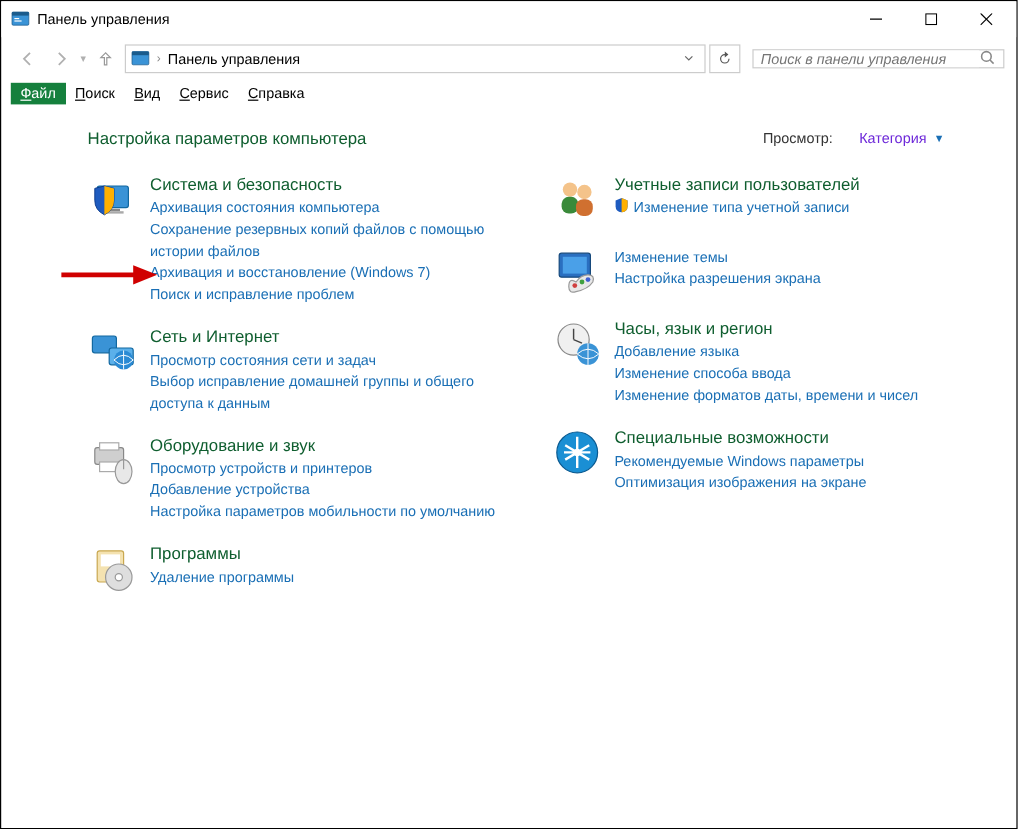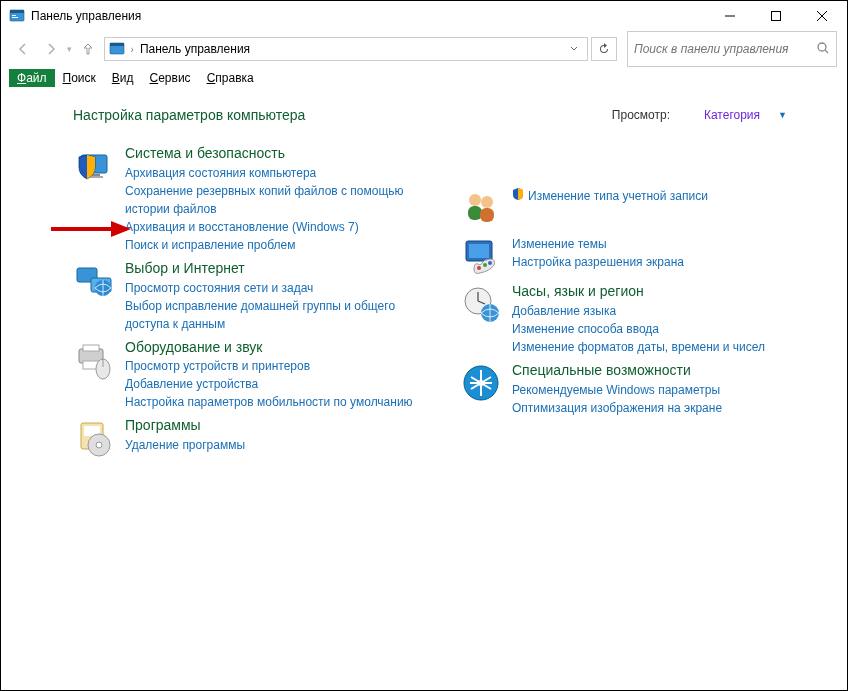--- a/index.html
+++ b/index.html
@@ -55,21 +55,21 @@
 .breadcrumb .bc-icon { width: 16px; height: 16px; }
 .breadcrumb .sep { color: #888; font-size: 10px; }
 .breadcrumb .bc-text { color: #000; }
 .bc-dropdown { margin-left: auto; color: #666; padding: 0 4px; }
 .refresh-btn {
   width: 26px; height: 24px; border: 1px solid #ccc;
   display: flex; align-items: center; justify-content: center;
   color: #555; margin-left: -1px;
 }
 .search {
-  width: 210px; height: 36px; border: 1px solid #ccc;
+  width: 210px; height: 16px; border: 1px solid #ccc;
   display: flex; align-items: center; padding: 0 6px; margin-left: 6px;
 }
 .search input {
   border: none; outline: none; flex: 1;
   font-family: inherit; font-size: 12px;
   font-style: italic; color: #888;
 }
 .search .mag { color: #777; }
 
 .menubar {
@@ -89,30 +89,30 @@
 }
 .heading-row {
   display: flex;
   justify-content: space-between;
   align-items: center;
   margin-left: 40px;
   margin-right: 30px;
   margin-bottom: 22px;
 }
 .heading { color: #0f5e2f; font-size: 14px; }
-.view-ctl { font-size: 12px; color: #333; display: flex; align-items: center; gap: 18px; }
+.view-ctl { font-size: 12px; color: #333; display: flex; align-items: center; gap: 6px; }
 .view-ctl .link { color: #6d28d9; margin-left: 16px; }
 .view-ctl .chev { color: #1a6fb5; font-size: 9px; }
 
 .columns {
   display: flex;
   gap: 30px;
   margin-left: 40px;
 }
-.col { flex: 1; display: flex; flex-direction: column; gap: 6px; justify-content: center; }
+.col { flex: 1; display: flex; flex-direction: column; gap: 18px; }
 .category { display: flex; gap: 10px; align-items: flex-start; }
 .cat-icon {
   width: 42px; height: 42px;
   display: flex; align-items: center; justify-content: center;
   flex-shrink: 0;
 }
 .cat-body { flex: 1; }
 .cat-title {
   color: #0f5e2f; font-size: 14px;
   margin-bottom: 2px;
@@ -258,21 +258,21 @@
       <div class="category">
         <div class="cat-icon">
           <svg width="42" height="42" viewBox="0 0 42 42">
               <rect x="4" y="8" width="20" height="14" rx="2" fill="#3a93d6" stroke="#1268a0"></rect>
               <rect x="18" y="18" width="20" height="14" rx="2" fill="#5bb0ea" stroke="#1268a0"></rect>
               <circle cx="30" cy="28" r="8" fill="#2a8ad4"></circle>
               <path d="M22 28 Q30 20 38 28 M22 28 Q30 36 38 28 M30 20 L30 36" fill="none" stroke="#fff" stroke-width="0.8"></path>
             </svg>
         </div>
         <div class="cat-body">
-          <div class="cat-title">Выбор и Интернет</div>
+          <div class="cat-title">Сеть и Интернет</div>
           <a class="cat-link">Просмотр состояния сети и задач</a>
           <a class="cat-link">Выбор исправление домашней группы и общего доступа к данным</a>
         </div>
       </div>
 
       <div class="category">
         <div class="cat-icon">
           <svg width="42" height="42" viewBox="0 0 42 42">
               <rect x="6" y="10" width="24" height="14" rx="2" fill="#cfcfcf" stroke="#888"></rect>
               <rect x="10" y="6" width="16" height="6" fill="#fff" stroke="#aaa"></rect>
@@ -311,20 +311,21 @@
       <div class="category">
         <div class="cat-icon">
           <svg width="42" height="42" viewBox="0 0 42 42">
               <circle cx="15" cy="13" r="6" fill="#f4c38a"></circle>
               <rect x="8" y="19" width="14" height="14" rx="6" fill="#3a8a3a"></rect>
               <circle cx="27" cy="15" r="6" fill="#f4c38a"></circle>
               <rect x="20" y="21" width="14" height="14" rx="6" fill="#d07030"></rect>
             </svg>
         </div>
         <div class="cat-body">
+          <div class="cat-title">Учетные записи пользователей</div>
           <a class="cat-link" style="display:flex;align-items:center;gap:4px;">
             <span><svg width="12" height="12" viewBox="0 0 12 12">
                   <path d="M1 2 L6 0 L11 2 L11 7 Q11 11 6 12 Q1 11 1 7 Z" fill="#1e5bbf"></path>
                   <path d="M6 0 L11 2 L11 7 Q11 11 6 12 Z" fill="#ffb000"></path>
                 </svg></span>
             <span>Изменение типа учетной записи</span>
           </a>
         </div>
       </div>
 

